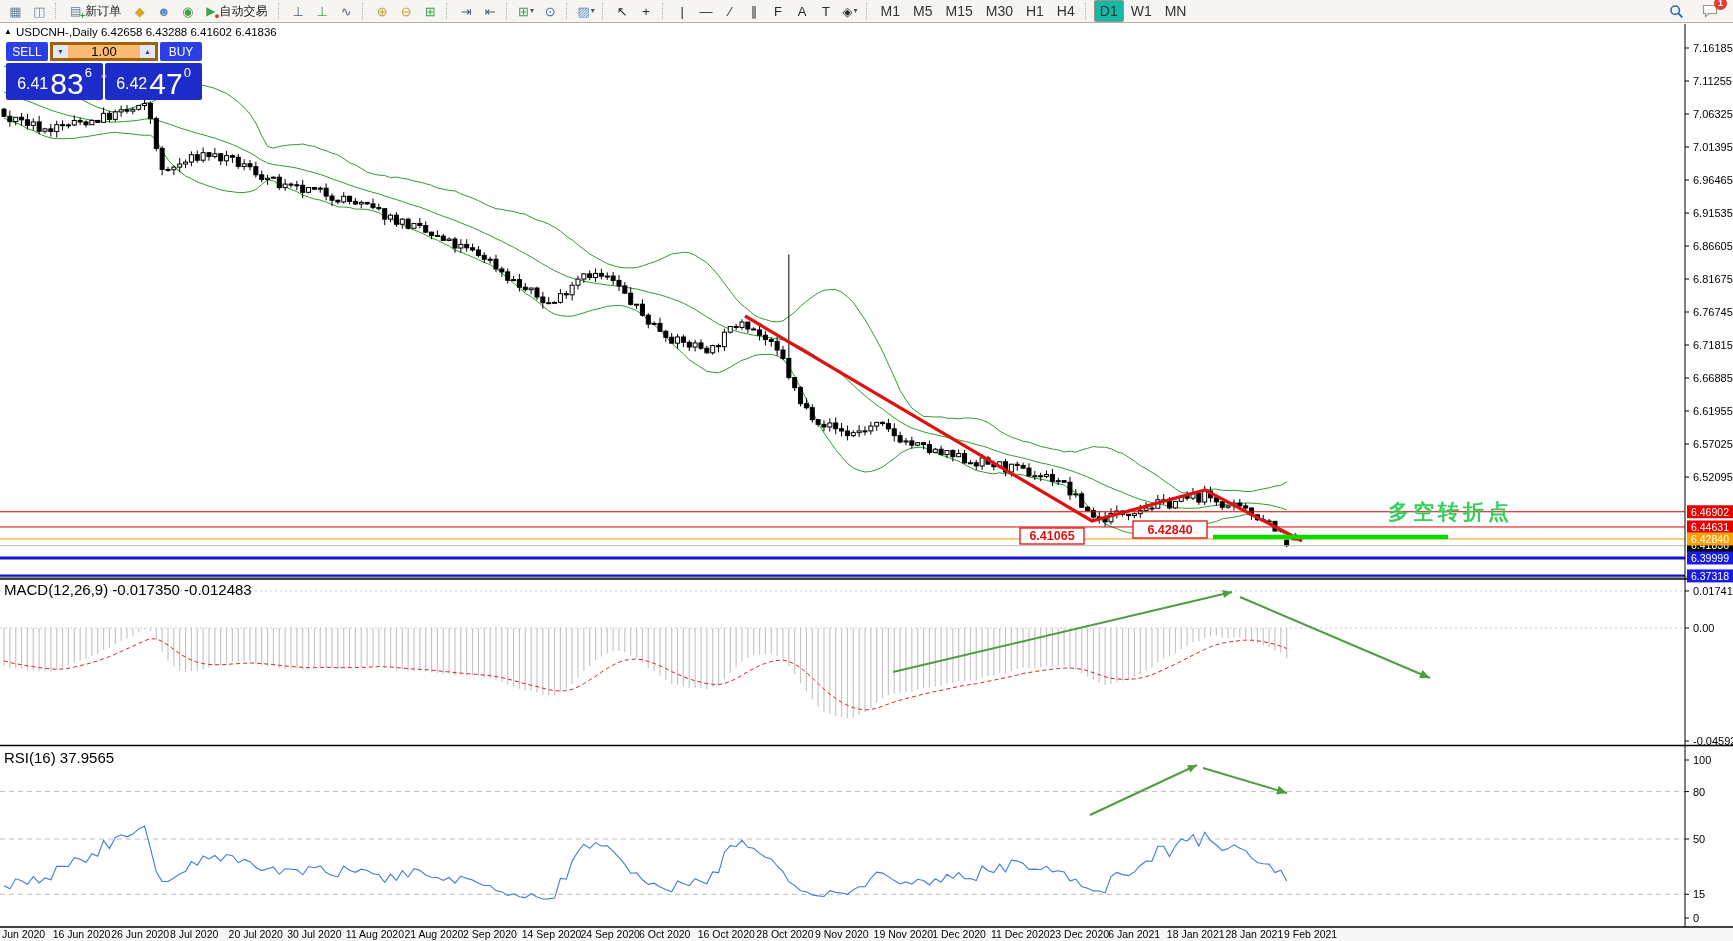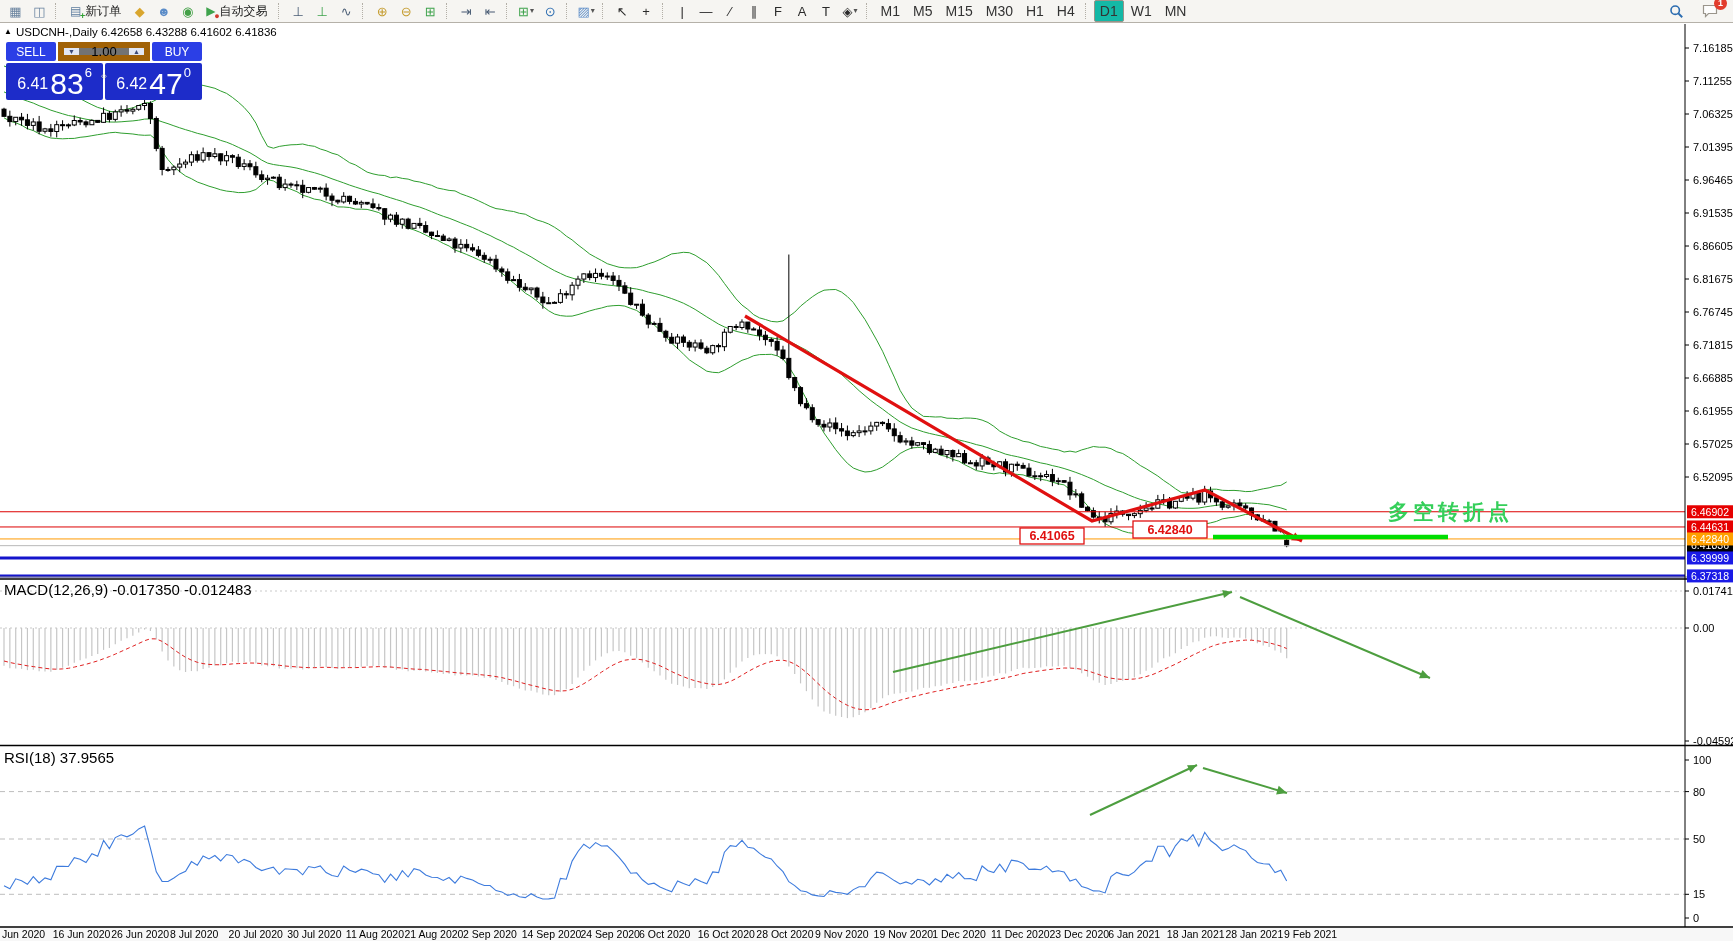--- a/index.html
+++ b/index.html
@@ -22,23 +22,23 @@
   #tb-right{margin-left:auto;display:flex;align-items:center;gap:10px;padding-right:8px}
   #chat-wrap{position:relative}
   .badge{position:absolute;top:-5px;right:-7px;background:#e23d2e;color:#fff;font-size:9px;font-weight:bold;
      width:13px;height:13px;border-radius:7px;display:flex;align-items:center;justify-content:center}
   
   #chart-title{position:absolute;left:4px;top:26px;font-size:11.5px;color:#000;z-index:5;white-space:nowrap}
   #chart-title .tri{font-size:8px;margin-right:4px;vertical-align:2px}
   
   #trade-panel{position:absolute;left:6px;top:42px;width:196px;z-index:6}
   .tp-row1{display:flex;height:19px;gap:2px}
-  .btn-sell,.btn-buy{width:50px;background:#2b3fe6;color:#fff;font-size:12px;display:flex;
+  .btn-sell,.btn-buy{width:42px;background:#2b3fe6;color:#fff;font-size:12px;display:flex;
       align-items:center;justify-content:center;border-radius:2px}
-  .vol-group{flex:1;display:flex;background:#737373;border:6px solid #a16207;box-sizing:border-box}
+  .vol-group{flex:1;display:flex;background:#fdba74;border:3px solid #a16207;box-sizing:border-box}
   .spin{width:15px;background:#e2e7f4;color:#3c4a78;font-size:7px;display:flex;align-items:center;justify-content:center}
   .vol{flex:1;display:flex;align-items:center;justify-content:center;font-size:13px;color:#000}
   .tp-row2{display:flex;gap:2px;margin-top:2px;height:37px;position:relative}
   .price-box{flex:1;background:#1d2cc9;color:#fff;display:flex;align-items:flex-end;
       justify-content:center;padding-bottom:4px;border-radius:2px}
   .p-small{font-size:16px;margin:0 2px 3px 0}
   .p-big{font-size:30px;font-weight:normal;line-height:25px}
   .p-sup{font-size:13px;margin:0 0 16px 1px}
   .diamond{position:absolute;left:50%;top:9px;transform:translateX(-50%);color:#efe9c2;font-size:7px}
   
@@ -1009,14 +1009,14 @@
       <span class="diamond">◇</span>
       <div class="price-box">
         <span class="p-small">6.42</span>
           <span class="p-big">47</span>
           <span class="p-sup">0</span>
       </div>
     </div>
   </div>
 
   <div id="macd-label" class="pane-label">MACD(12,26,9) -0.017350 -0.012483</div>
-  <div id="rsi-label" class="pane-label">RSI(18) 37.9565</div>
+  <div id="rsi-label" class="pane-label">RSI(16) 37.9565</div>
 </div>
 
 </body></html>

